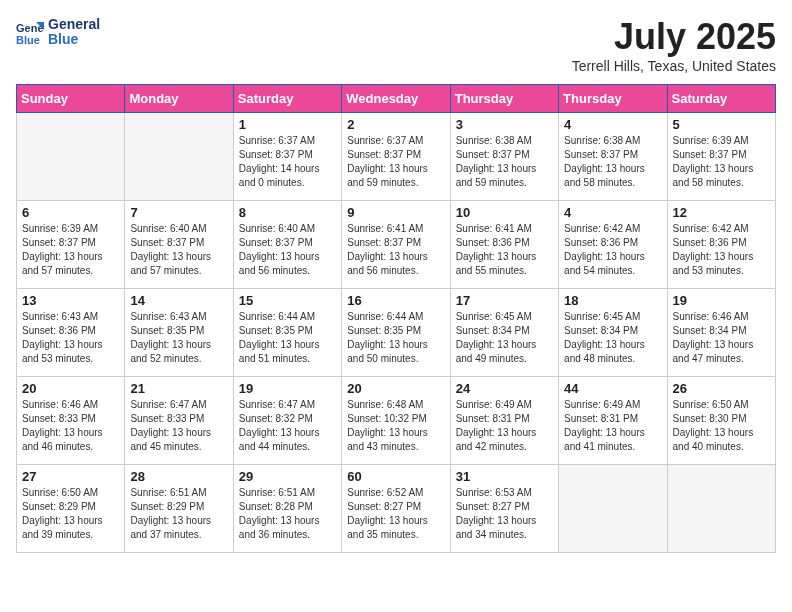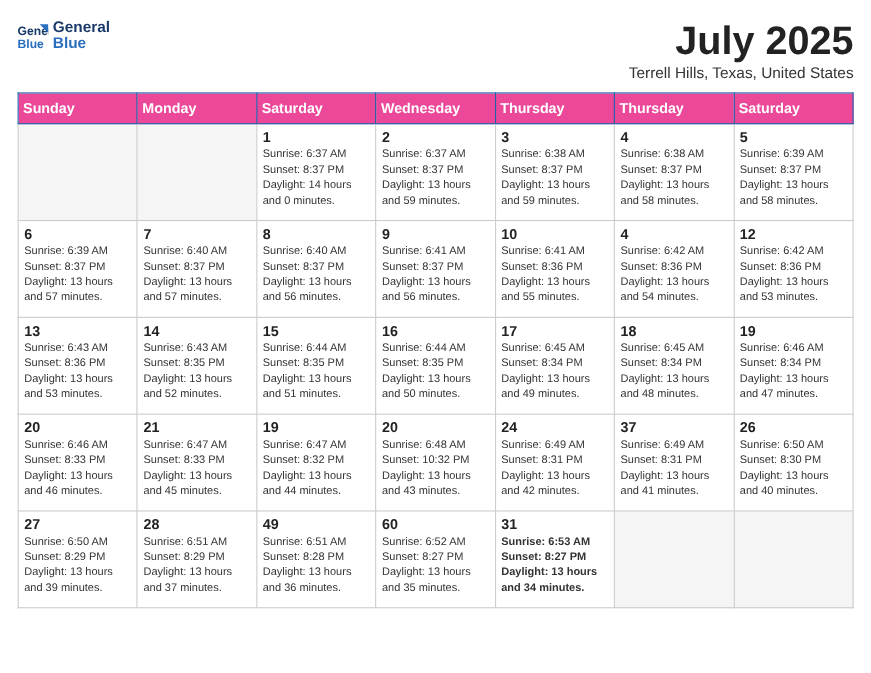--- a/index.html
+++ b/index.html
@@ -264,21 +264,21 @@
 Sunset: 10:32 PM
 Daylight: 13 hours and 43 minutes.</div>
         </td>
         <td>
           <span class="day-number">24</span>
           <div class="cell-text" style="white-space: pre-line;">Sunrise: 6:49 AM
 Sunset: 8:31 PM
 Daylight: 13 hours and 42 minutes.</div>
         </td>
         <td>
-          <span class="day-number">37</span>
+          <span class="day-number">44</span>
           <div class="cell-text" style="white-space: pre-line;">Sunrise: 6:49 AM
 Sunset: 8:31 PM
 Daylight: 13 hours and 41 minutes.</div>
         </td>
         <td>
           <span class="day-number">26</span>
           <div class="cell-text" style="white-space: pre-line;">Sunrise: 6:50 AM
 Sunset: 8:30 PM
 Daylight: 13 hours and 40 minutes.</div>
         </td>
@@ -290,34 +290,34 @@
 Sunset: 8:29 PM
 Daylight: 13 hours and 39 minutes.</div>
         </td>
         <td>
           <span class="day-number">28</span>
           <div class="cell-text" style="white-space: pre-line;">Sunrise: 6:51 AM
 Sunset: 8:29 PM
 Daylight: 13 hours and 37 minutes.</div>
         </td>
         <td>
-          <span class="day-number">49</span>
+          <span class="day-number">29</span>
           <div class="cell-text" style="white-space: pre-line;">Sunrise: 6:51 AM
 Sunset: 8:28 PM
 Daylight: 13 hours and 36 minutes.</div>
         </td>
         <td>
           <span class="day-number">60</span>
           <div class="cell-text" style="white-space: pre-line;">Sunrise: 6:52 AM
 Sunset: 8:27 PM
 Daylight: 13 hours and 35 minutes.</div>
         </td>
         <td>
           <span class="day-number">31</span>
-          <div class="cell-text" style="white-space: pre-line; font-weight: bold;">Sunrise: 6:53 AM
+          <div class="cell-text" style="white-space: pre-line;">Sunrise: 6:53 AM
 Sunset: 8:27 PM
 Daylight: 13 hours and 34 minutes.</div>
         </td>
         <td class="empty"></td>
         <td class="empty"></td>
       </tr>
     </tbody>
 </table>
 
 </body></html>

